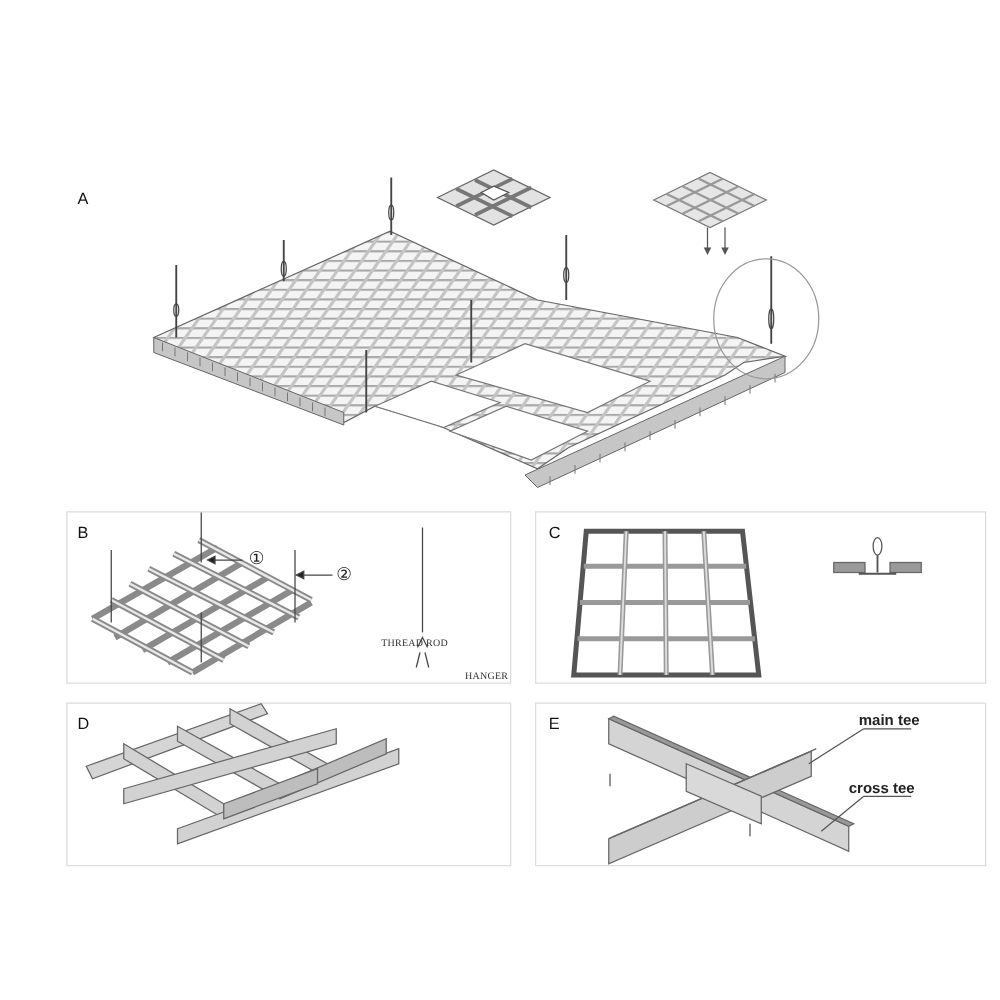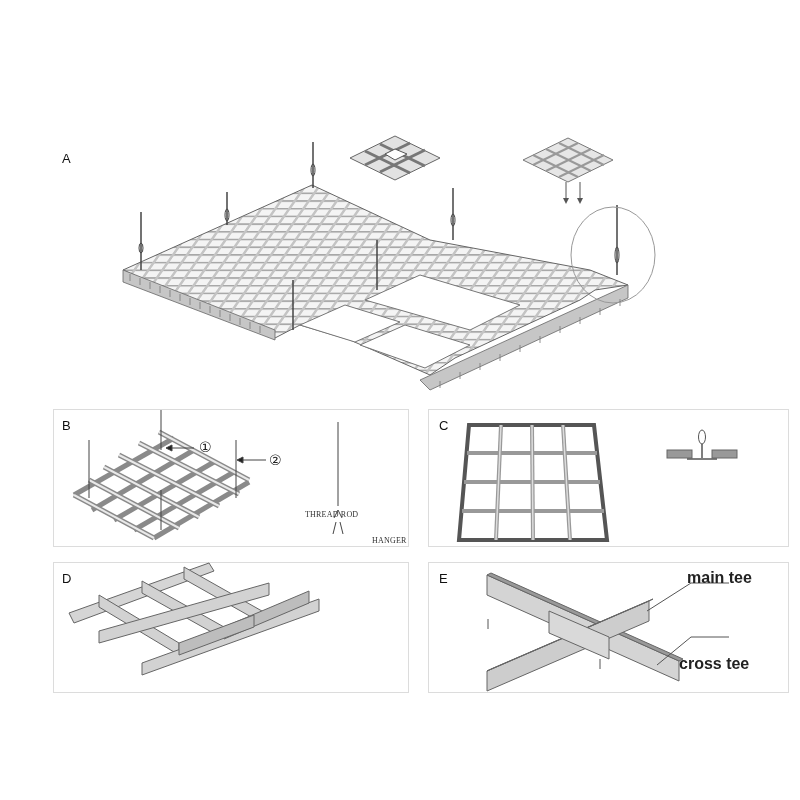--- a/index.html
+++ b/index.html
@@ -1,20 +1,20 @@
 <!DOCTYPE html>
 <html><head>
 <meta charset="utf-8">
 <style>
   html,body{margin:0;padding:0;background:#fff;}
   body{width:800px;height:800px;position:relative;overflow:hidden;font-family:"Liberation Sans",sans-serif;}
   .panel{position:absolute;border:1px solid #dcdcdc;background:#fff;box-sizing:border-box;}
   .letter{position:absolute;font-size:13px;color:#111;font-family:"Liberation Sans",sans-serif;}
   .lbl-serif{position:absolute;font-family:"Liberation Serif",serif;font-size:8px;color:#333;letter-spacing:0.2px;}
-  .lbl-tee{position:absolute;font-family:"Liberation Sans",sans-serif;font-size:16px;color:#222;font-weight:bold;}
+  .lbl-tee{position:absolute;font-family:"Liberation Sans",sans-serif;font-size:12px;color:#222;font-weight:bold;}
   .circnum{position:absolute;font-family:"DejaVu Sans",sans-serif;font-size:14px;color:#222;}
   svg{position:absolute;overflow:visible;}
 </style>
 </head>
 <body>
 
 <div class="letter" style="left:62px;top:151px;">A</div>
 <svg width="800" height="800" style="left:0;top:0;">
   <defs>
     <pattern id="gridA" width="14" height="14" patternUnits="userSpaceOnUse" patternTransform="skewX(-35) scale(1,0.55)">
@@ -205,14 +205,14 @@
     <polygon points="58,108 62,106 224,36 220,38" fill="#999" stroke="#666"></polygon>
     <polygon points="120,48 180,74 180,96 120,70" fill="#d9d9d9" stroke="#666"></polygon>
     <line x1="262" y1="20" x2="218" y2="48" stroke="#555"></line>
     <line x1="262" y1="20" x2="300" y2="20" stroke="#555"></line>
     <line x1="262" y1="74" x2="228" y2="102" stroke="#555"></line>
     <line x1="262" y1="74" x2="300" y2="74" stroke="#555"></line>
     <line x1="59" y1="56" x2="59" y2="66" stroke="#555"></line>
     <line x1="171" y1="96" x2="171" y2="106" stroke="#555"></line>
   </svg>
   <div class="lbl-tee" style="left:258px;top:6px;">main tee</div>
-  <div class="lbl-tee" style="left:250px;top:60px;margin-top:32px;">cross tee</div>
+  <div class="lbl-tee" style="left:250px;top:60px;">cross tee</div>
 </div>
 
 </body></html>

